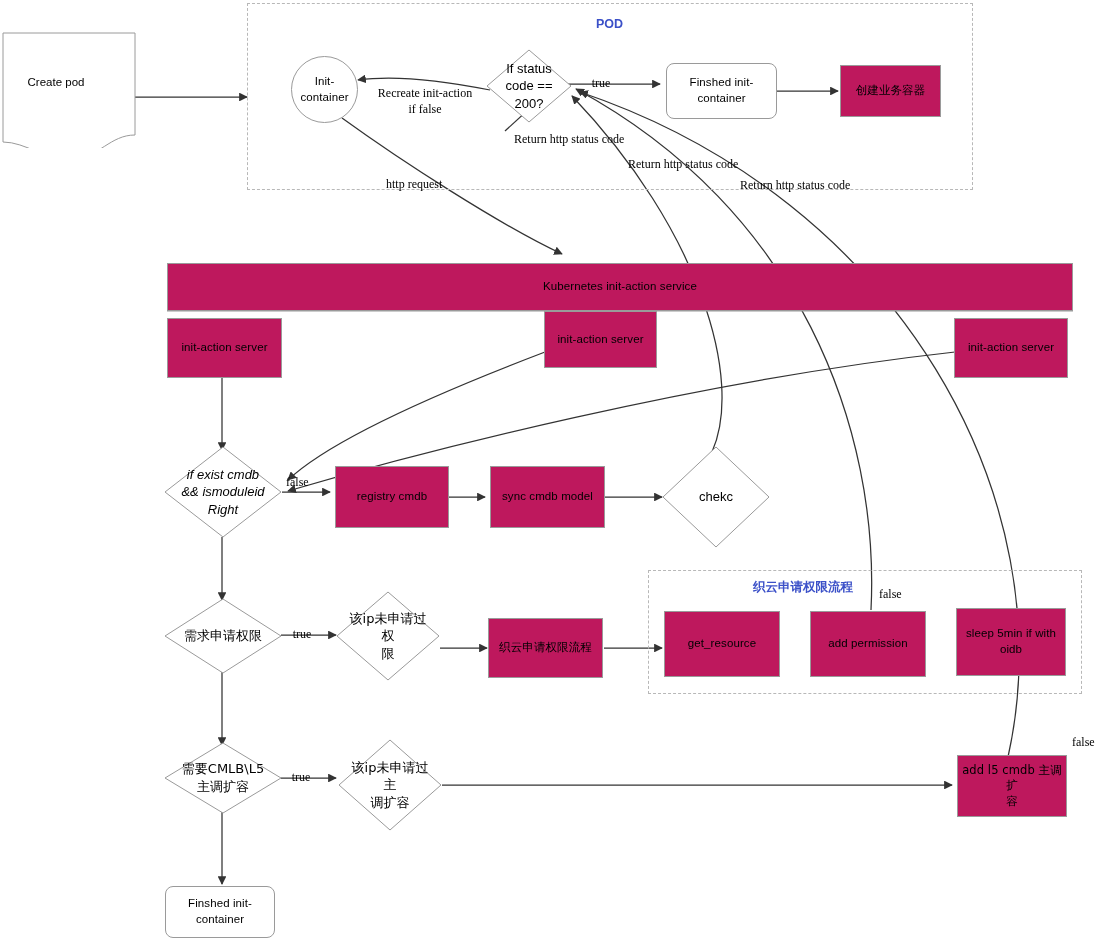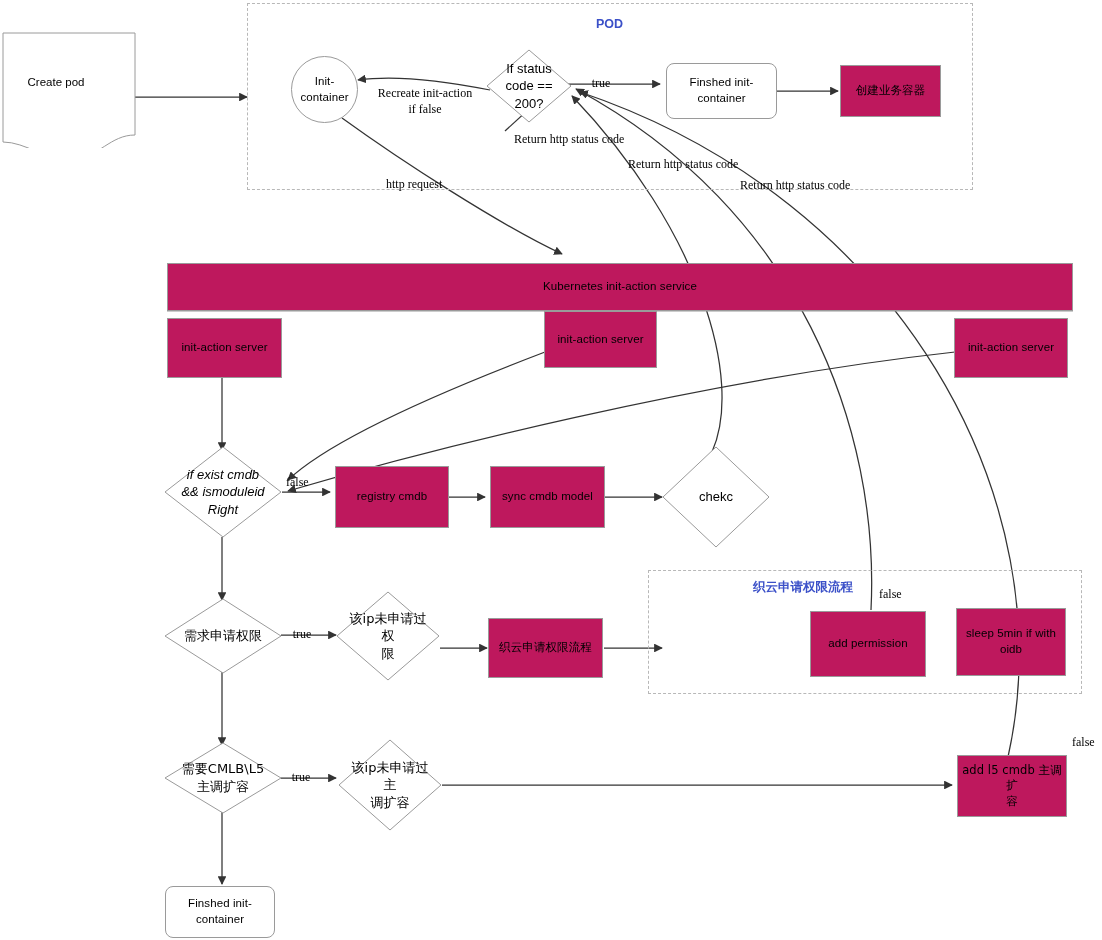--- a/index.html
+++ b/index.html
@@ -291,20 +291,23 @@
       <path d="M 52,1 L 103,45 L 52,89 L 1,45 Z" fill="#ffffff" stroke="#9a9a9a" stroke-width="1"></path>
     </svg>
     <div class="dlbl cjk" style="padding:0 12px;">该ip未申请过权
 限</div>
   </div>
 
   <div class="node rect cjk" style="left:488px; top:618px; width:115px; height:60px;">
     <span class="lbl">织云申请权限流程</span>
   </div>
 
+  <div class="node rect" style="left:664px; top:611px; width:116px; height:66px;">
+    <span class="lbl">get_resource</span>
+  </div>
 
   <div class="node rect" style="left:810px; top:611px; width:116px; height:66px;">
     <span class="lbl">add permission</span>
   </div>
 
   <div class="node rect" style="left:956px; top:608px; width:110px; height:68px;">
     <span class="lbl">sleep 5min if with
 oidb</span>
   </div>
 

